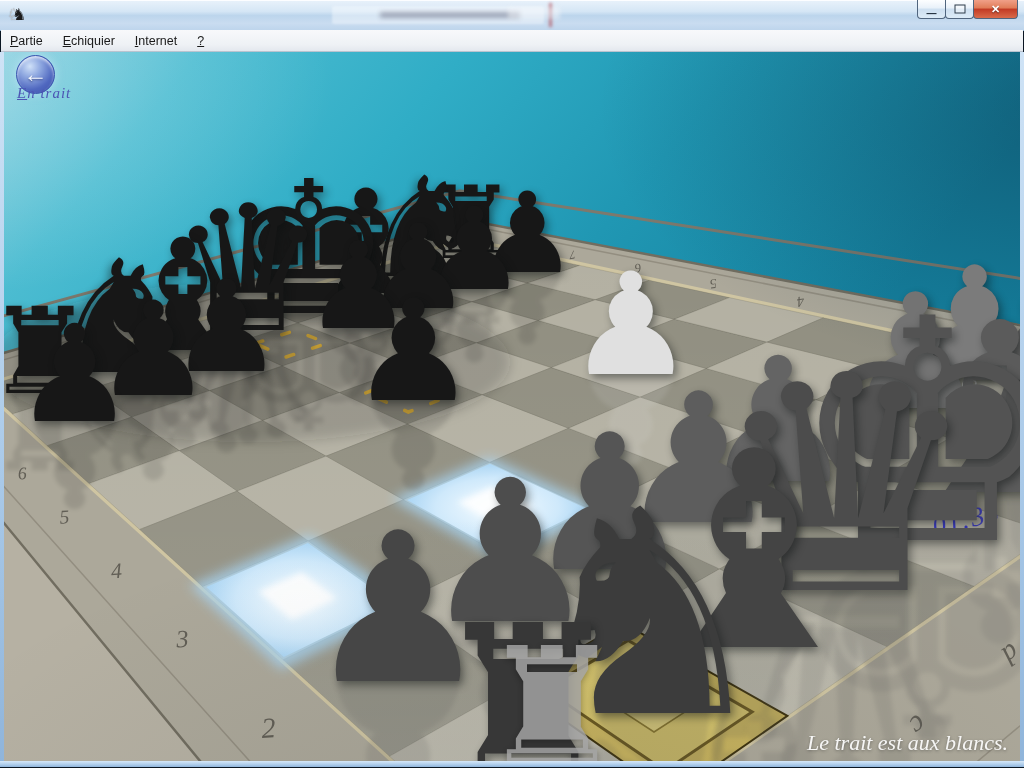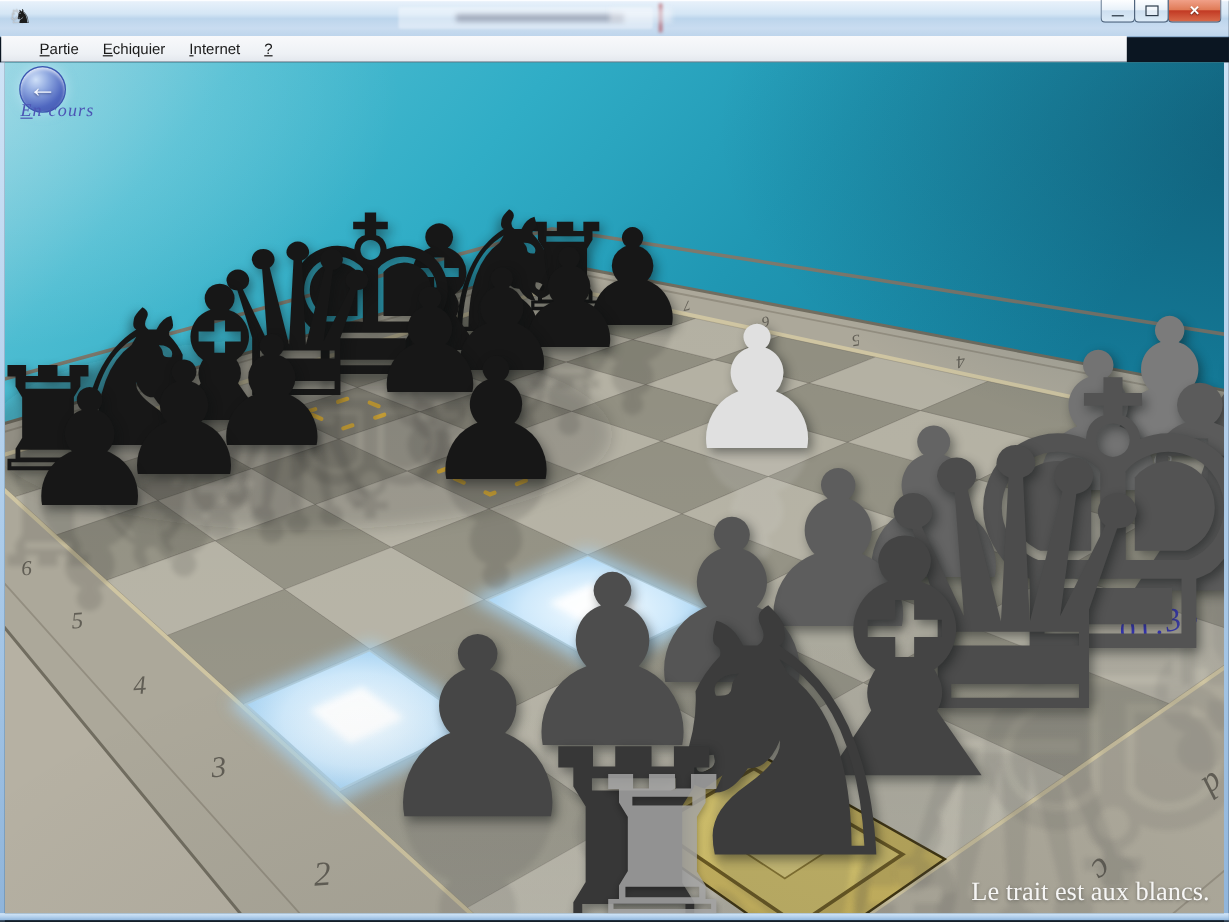--- a/index.html
+++ b/index.html
@@ -24,23 +24,23 @@
   .winbtn{position:absolute;top:0;height:19px;border:1px solid #50657e;border-top:none;
     border-radius:0 0 4px 4px;box-sizing:border-box;cursor:default;}
   .winbtn.min{left:917px;width:29px;background:linear-gradient(180deg,#fdfeff 0%,#e8f1f9 45%,#cddff0 50%,#dcebf7 100%);}
   .winbtn.max{left:945px;width:29px;background:linear-gradient(180deg,#fdfeff 0%,#e8f1f9 45%,#cddff0 50%,#dcebf7 100%);}
   .winbtn.close{left:973px;width:45px;background:linear-gradient(180deg,#f0a088 0%,#e07b57 45%,#c23a24 50%,#d96a4a 100%);}
   .winbtn span{position:absolute;left:50%;top:50%;transform:translate(-50%,-50%);font-size:10px;color:#23303d;}
   .winbtn.min span{top:70%;font-weight:bold;}
   .winbtn.max span{width:9px;height:7px;border:1.5px solid #2a3a4a;background:rgba(255,255,255,.4);}
   .winbtn.close span{color:#fff;font-weight:bold;font-size:11px;text-shadow:0 1px 1px rgba(0,0,0,.5);}
   
-  .menubar{position:absolute;left:1px;top:30px;width:938px;height:22px;
+  .menubar{position:absolute;left:1px;top:30px;width:1022px;height:22px;
     background:linear-gradient(180deg,#f8f9fb 0%,#eef1f5 70%,#e4e8ee 100%);
-    border-bottom:1px solid #b9c3cf;display:flex;align-items:center;padding-left:23px;box-sizing:border-box;}
+    border-bottom:1px solid #b9c3cf;display:flex;align-items:center;padding-left:0;box-sizing:border-box;}
   .menu-item{font-size:12.5px;color:#1a1a1a;padding:2px 9px;margin-right:2px;cursor:default;}
   .menu-item u{text-decoration:underline;}
   
   .stage{position:absolute;left:4px;top:52px;width:1016px;height:709px;overflow:hidden;background:#2aa6c0;}
   .stage svg{position:absolute;left:0;top:0;z-index:1;}
   #pieces-layer{position:absolute;left:0;top:0;width:100%;height:100%;z-index:10;pointer-events:none;}
   .pc{position:absolute;font-family:"DejaVu Sans",sans-serif;line-height:1;pointer-events:auto;
     text-shadow:3px 4px 9px rgba(10,15,15,.45);}
   .refl{opacity:.12;filter:blur(2px);text-shadow:none;}
   .vignette{position:absolute;inset:0;z-index:6;pointer-events:none;
@@ -60,21 +60,21 @@
   .encours::first-letter{text-decoration:underline;}
   
   .move-list{position:absolute;left:925px;top:323px;z-index:8;font-family:"Liberation Serif",serif;
     font-style:italic;font-size:16px;color:rgba(255,255,255,.78);transform:rotate(-7deg);white-space:nowrap;}
   .clock{position:absolute;left:928px;top:452px;z-index:8;font-family:"Liberation Serif",serif;
     font-style:italic;font-size:27px;color:#3b3bd0;transform:rotate(-13deg);letter-spacing:1px;}
   .clock-trinket{position:absolute;left:946px;top:438px;z-index:8;width:22px;height:7px;transform:rotate(28deg);}
   .clock-trinket .bar{position:absolute;left:4px;top:2px;width:16px;height:2.5px;background:#6e6a5e;border-radius:2px;}
   .clock-trinket .ring{position:absolute;left:0;top:0;width:6px;height:6px;border:1.5px solid #6e6a5e;border-radius:50%;}
   .status-line{position:absolute;right:12px;top:678px;z-index:40;font-family:"Liberation Serif",serif;
-    font-size:22px;color:rgba(255,255,255,.92);text-shadow:0 1px 3px rgba(40,40,40,.45);}
+    font-style:italic;font-size:22px;color:rgba(255,255,255,.92);text-shadow:0 1px 3px rgba(40,40,40,.45);}
   .cursor-rook{position:absolute;z-index:60;font-family:"DejaVu Sans",sans-serif;line-height:1;
     color:#a3a3a3;opacity:.85;text-shadow:0 2px 6px rgba(0,0,0,.35);}
   
   .edge{position:absolute;top:52px;width:4px;height:716px;z-index:50;
     background:linear-gradient(180deg,#cfe3f6,#a9c9e8 60%,#8fb4da);}
   .edgeL{left:0;}.edgeR{right:0;}
   .bottomband{position:absolute;left:0;top:761px;width:1024px;height:7px;z-index:50;
     background:linear-gradient(180deg,#d6e8f8 0%,#b1cfec 55%,#8fb4da 100%);border-bottom:1px solid #0b1622;box-sizing:border-box;}
 </style>
 </head>
@@ -308,21 +308,21 @@
         <span class="pc refl" style="left: 970.773px; top: 287.125px; font-size: 154.29px; color: rgb(123, 123, 123); transform: translateX(-50%) scaleY(-1); z-index: 5;">♟</span>
         <span class="pc" style="left: 970.773px; top: 194.55px; font-size: 154.29px; color: rgb(123, 123, 123); transform: translateX(-50%); z-index: 369;">♟</span>
         <span class="pc refl" style="left: 626.983px; top: 287.616px; font-size: 141.941px; color: rgb(224, 224, 224); transform: translateX(-50%) scaleY(-1); z-index: 5;">♟</span>
         <span class="pc" style="left: 626.983px; top: 202.451px; font-size: 141.941px; color: rgb(224, 224, 224); transform: translateX(-50%); z-index: 327;">♟</span>
       </div>
     <div class="vignette"></div>
 
     <div class="back-btn">
       <span class="arr">←</span>
     </div>
-    <div class="encours">En cours</div>
+    <div class="encours">En trait</div>
 
     <div class="move-list">1. f4 d5</div>
     <div class="clock-trinket">
       <span class="ring"></span>
         <span class="bar"></span>
     </div>
     <div class="clock">01:33</div>
     <div class="status-line">Le trait est aux blancs.</div>
     <div class="cursor-rook" id="cursor-rook" style="left: 548px; top: 575px; font-size: 160px; transform: translateX(-50%);">♜</div>
   </div>

